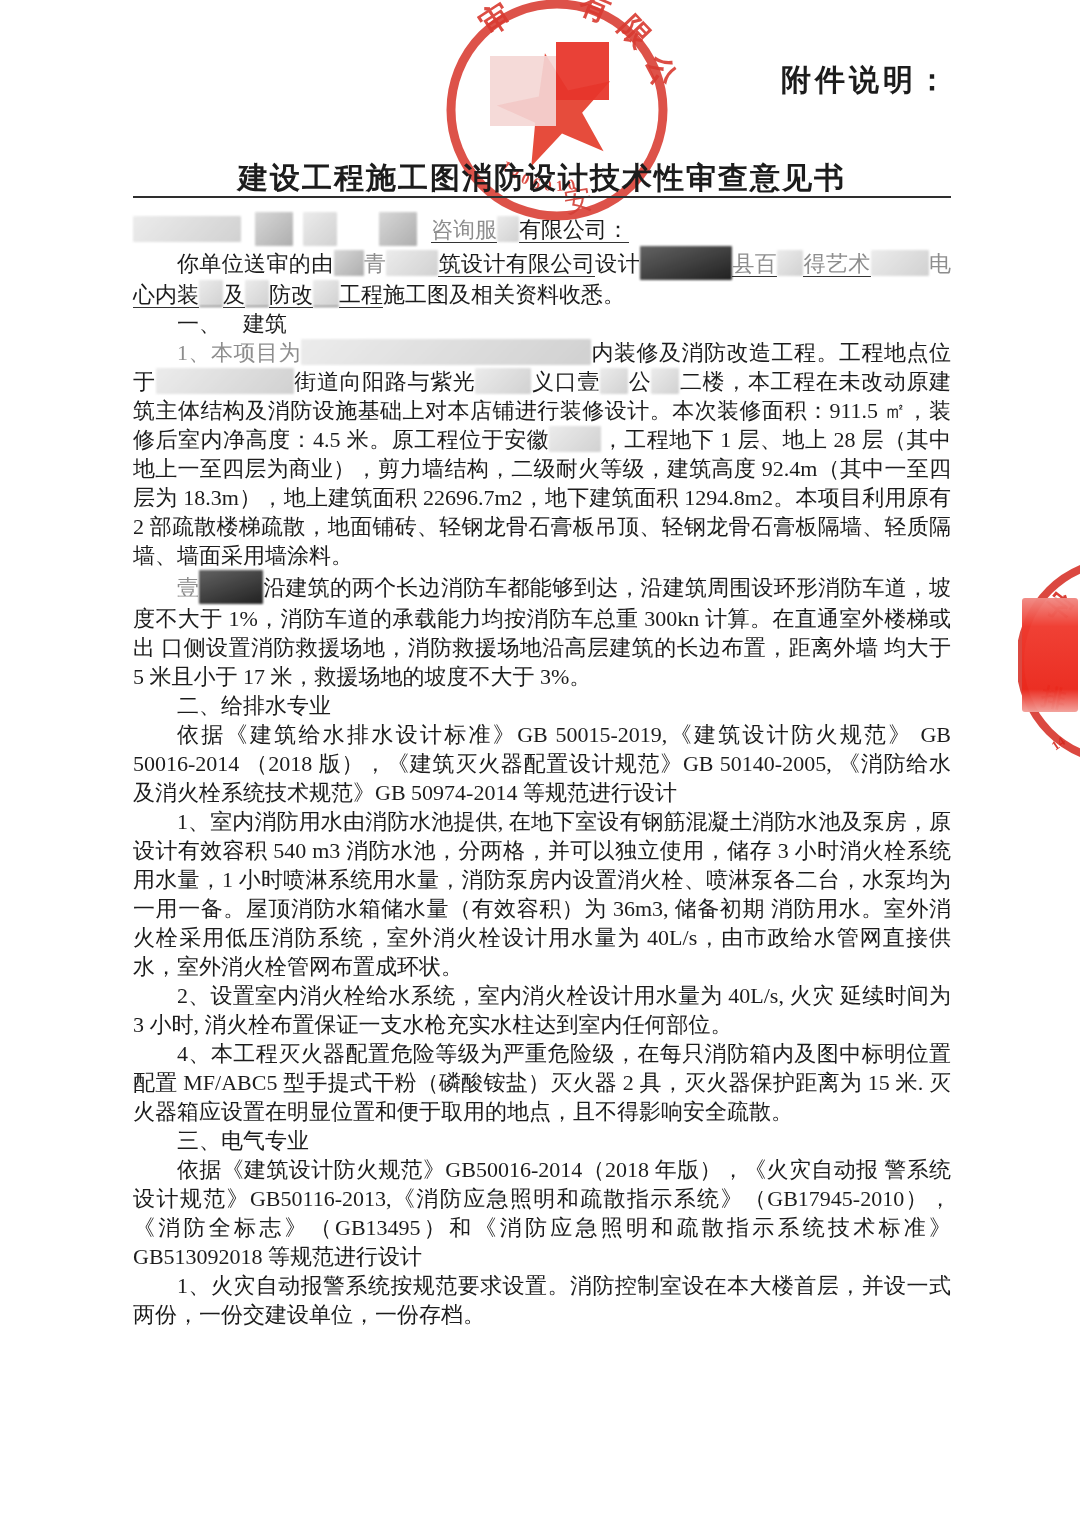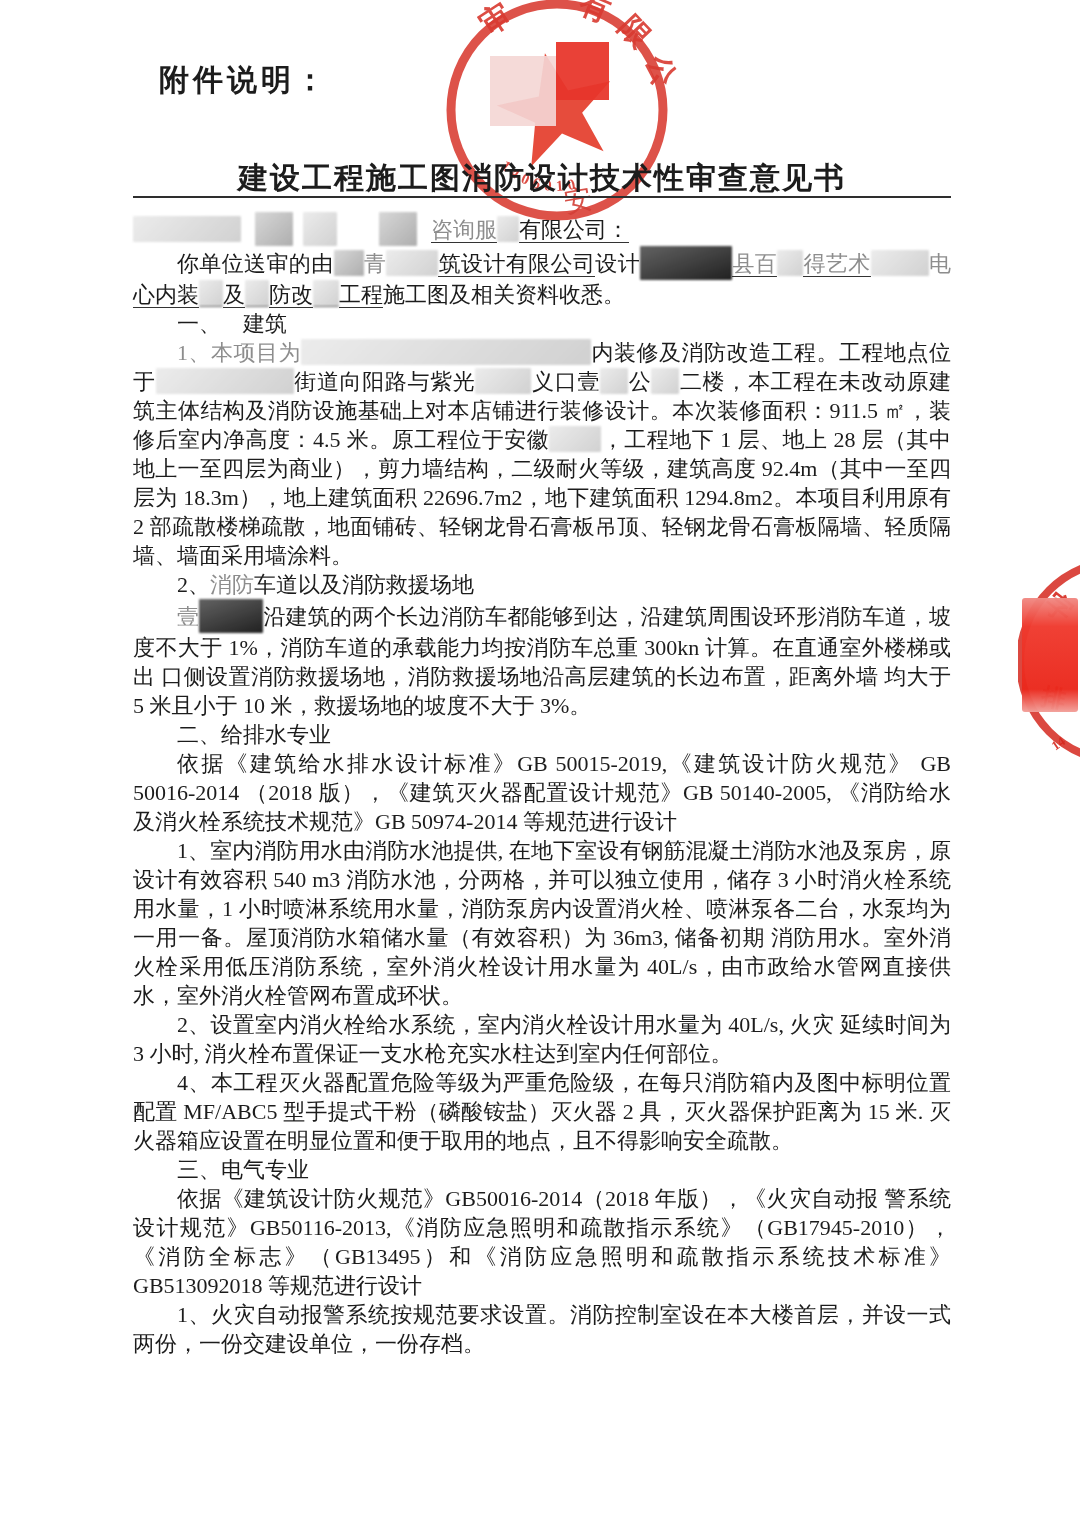--- a/index.html
+++ b/index.html
@@ -5,21 +5,21 @@
   html,body { margin:0; padding:0; background:#e8e8e8; }
   .page {
     position:relative; width:1080px; height:1527px; margin:0 auto;
     background:#ffffff; overflow:hidden;
     font-family:"Liberation Serif","DejaVu Serif",serif;
     color:#1c1c1c;
   }
   .content { position:absolute; left:133px; top:60px; width:818px; z-index:2;
              font-size:22px; line-height:29px; }
   .attach { font-size:30px; font-weight:700; letter-spacing:4px; margin-left:26px;
-            line-height:40px; }
+            line-height:40px;text-align:right; }
   .title  { margin-top:60px; text-align:center; font-size:30px; font-weight:700;
             letter-spacing:2px; line-height:36px; }
   .docline { text-align:right; padding-right:42px; margin-top:8px; height:32px;
              font-size:22px; position:relative; z-index:3; }
   .docline .num { font-weight:600; }
   .wspacer { display:inline-block; width:150px; height:30px; background:#ffffff;
              vertical-align:-8px; }
   .divider { border-bottom:2px solid #2e2e2e; position:relative; z-index:1; }
   p { margin:0; text-indent:2em; text-align:justify; }
   .noind { text-indent:0; }
@@ -91,23 +91,22 @@
     <div class="divider"></div>
 
     <p class="noind salutation"><span class="rb g2" style="width:108px"></span><span class="rb g1 tall" style="width:38px;margin-left:14px"></span><span class="rb g2 tall" style="width:34px;margin-left:10px"></span><span class="rb g1 tall" style="width:38px;margin-left:42px"></span><span class="faint u" style="margin-left:14px">咨询服</span><span class="rb g2" style="width:22px"></span><span class="u">有限公司：</span></p>
 
     <p><span>你单位送审的由</span><span class="rb g1" style="width:30px"></span><span class="faint">青</span><span class="rb g2" style="width:52px"></span><span class="u">筑设计有限公司</span><span>设计</span><span class="rb dk tall" style="width:92px"></span><span class="faint u">县百</span><span class="rb g2" style="width:26px"></span><span class="faint u">得艺术</span><span class="rb g2" style="width:58px"></span><span class="faint">电</span><span class="u">心内装</span><span class="rb g2 u" style="width:24px"></span><span class="u">及</span><span class="rb g2 u" style="width:24px"></span><span class="u">防改</span><span class="rb g2 u" style="width:26px"></span><span class="u">工程</span><span>施工图及相关资料收悉。</span></p>
 
     <p class="h-sec">一、　建筑</p>
 
     <p><span class="faint">1、本项目为</span><span class="rb g2" style="width:290px"></span><span>内装修及消防改造工程。工程地点位于</span><span class="rb g2" style="width:138px"></span><span>街道向阳路与紫光</span><span class="rb g2" style="width:56px"></span><span>义口壹</span><span class="rb g2" style="width:28px"></span><span>公</span><span class="rb g2" style="width:28px"></span><span>二楼，本工程在未改动原建筑主体结构及消防设施基础上对本店铺进行装修设计。本次装修面积：911.5 ㎡，装修后室内净高度：4.5 米。原工程位于安徽</span><span class="rb g2" style="width:52px"></span><span>，工程地下 1 层、地上 28 层（其中地上一至四层为商业），剪力墙结构，二级耐火等级，建筑高度 92.4m（其中一至四层为 18.3m），地上建筑面积 22696.7m2，地下建筑面积 1294.8m2。本项目利用原有 2 部疏散楼梯疏散，地面铺砖、轻钢龙骨石膏板吊顶、轻钢龙骨石膏板隔墙、轻质隔墙、墙面采用墙涂料。</span></p>
 
-    <p><span>2、</span><span class="faint">消防</span><span>车道以及消防救援场地</span></p>
 
-    <p><span class="faint">壹</span><span class="rb dk tall" style="width:64px"></span><span>沿建筑的两个长边消防车都能够到达，沿建筑周围设环形消防车道，坡度不大于 1%，消防车道的承载能力均按消防车总重 300kn 计算。在直通室外楼梯或出 口侧设置消防救援场地，消防救援场地沿高层建筑的长边布置，距离外墙 均大于 5 米且小于 10 米，救援场地的坡度不大于 3%。</span></p>
+    <p><span class="faint">壹</span><span class="rb dk tall" style="width:64px"></span><span>沿建筑的两个长边消防车都能够到达，沿建筑周围设环形消防车道，坡度不大于 1%，消防车道的承载能力均按消防车总重 300kn 计算。在直通室外楼梯或出 口侧设置消防救援场地，消防救援场地沿高层建筑的长边布置，距离外墙 均大于 5 米且小于 17 米，救援场地的坡度不大于 3%。</span></p>
 
     <p>二、给排水专业</p>
     <p>依据《建筑给水排水设计标准》GB 50015-2019,《建筑设计防火规范》 GB 50016-2014 （2018 版），《建筑灭火器配置设计规范》GB 50140-2005, 《消防给水及消火栓系统技术规范》GB 50974-2014 等规范进行设计</p>
     <p>1、室内消防用水由消防水池提供, 在地下室设有钢筋混凝土消防水池及泵房，原设计有效容积 540 m3 消防水池，分两格，并可以独立使用，储存 3 小时消火栓系统 用水量，1 小时喷淋系统用水量，消防泵房内设置消火栓、喷淋泵各二台，水泵均为一用一备。屋顶消防水箱储水量（有效容积）为 36m3, 储备初期 消防用水。室外消火栓采用低压消防系统，室外消火栓设计用水量为 40L/s，由市政给水管网直接供水，室外消火栓管网布置成环状。</p>
     <p>2、设置室内消火栓给水系统，室内消火栓设计用水量为 40L/s, 火灾 延续时间为 3 小时, 消火栓布置保证一支水枪充实水柱达到室内任何部位。</p>
     <p>4、本工程灭火器配置危险等级为严重危险级，在每只消防箱内及图中标明位置配置 MF/ABC5 型手提式干粉（磷酸铵盐）灭火器 2 具，灭火器保护距离为 15 米. 灭火器箱应设置在明显位置和便于取用的地点，且不得影响安全疏散。</p>
 
     <p>三、电气专业</p>
     <p>依据《建筑设计防火规范》GB50016-2014（2018 年版），《火灾自动报 警系统设计规范》GB50116-2013,《消防应急照明和疏散指示系统》（GB17945-2010），《消防全标志》（GB13495）和《消防应急照明和疏散指示系统技术标准》GB513092018 等规范进行设计</p>
     <p>1、火灾自动报警系统按规范要求设置。消防控制室设在本大楼首层，并设一式两份，一份交建设单位，一份存档。</p>

